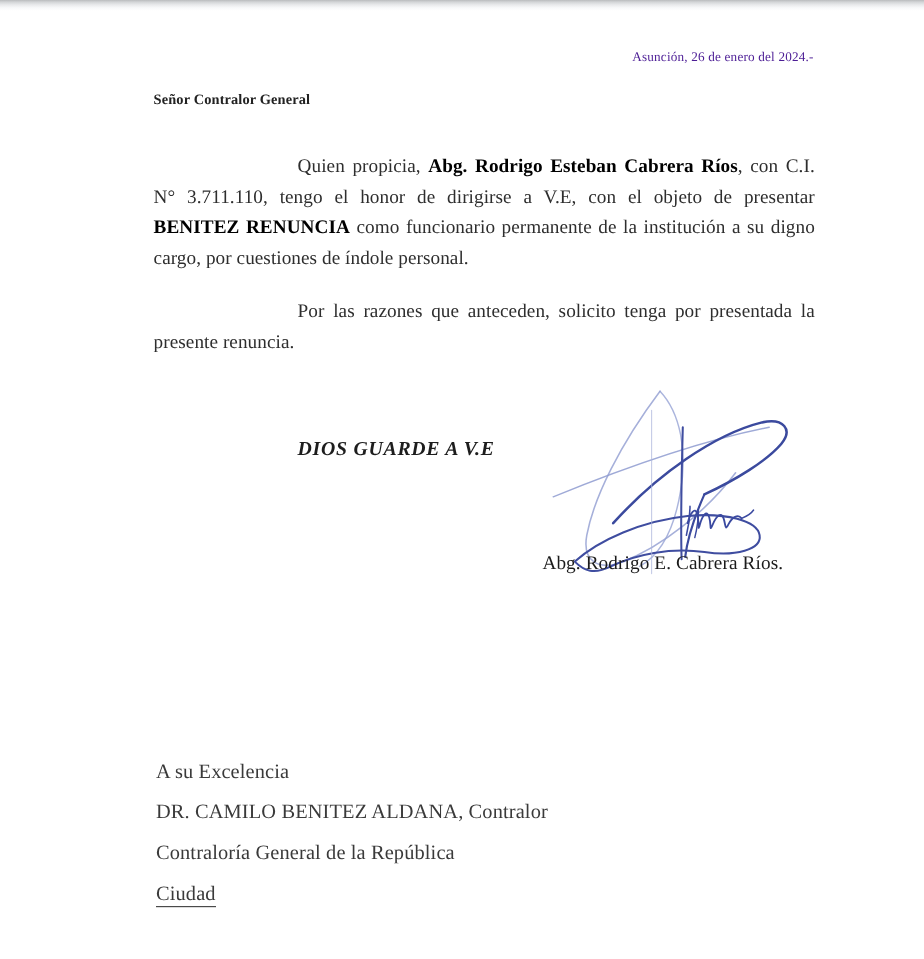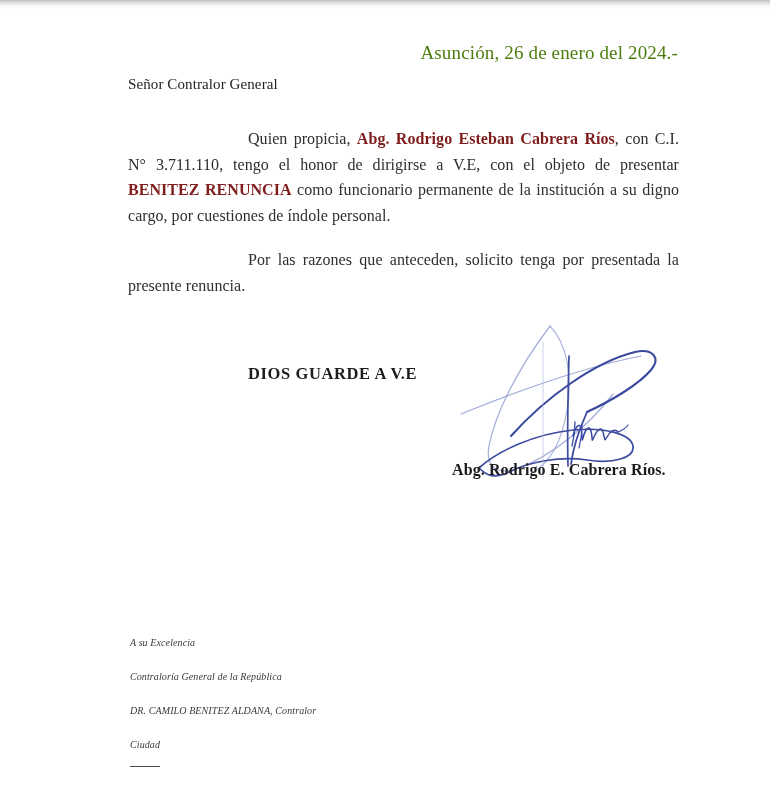--- a/index.html
+++ b/index.html
@@ -41,32 +41,32 @@
     height: 799px;
   }
 
   
   .date-line {
     position: absolute;
     top: 42px;
     left: 128px;
     width: 550px;
     text-align: right;
-    font-size: 19px;
+    font-size: 11px;
     letter-spacing: 0.15px;
-    color: #4d7c0f;
+    color: #4c1d95;
   }
 
   
   .salutation {
     position: absolute;
     top: 76px;
     left: 128px;
-    font-size: 15px;
-    font-weight: normal;
+    font-size: 12px;
+    font-weight: bold;
     letter-spacing: 0.1px;
     color: #222222;
   }
 
   
   .body-block {
     position: absolute;
     top: 126px;
     left: 128px;
     width: 551px;
@@ -75,32 +75,33 @@
     font-size: 16px;
     line-height: 25.5px;
     text-align: justify;
     text-indent: 120px;
     color: #2e2e2e;
     margin: 0 0 19px 0;
     letter-spacing: 0.05px;
   }
   .para b {
     font-weight: bold;
-    color: #7f1d1d;
+    color: #000000;
   }
 
   
   .closing {
     position: absolute;
     top: 364px;
     left: 248px;
     font-size: 16.5px;
     font-weight: bold;
     letter-spacing: 0.6px;
     color: #1d1d1d;
+    font-style: italic;
   }
 
   
   .signature-area {
     position: absolute;
     top: 318px;
     left: 455px;
     width: 250px;
     height: 170px;
     pointer-events: none;
@@ -108,43 +109,42 @@
   .signature-area svg {
     display: block;
     width: 250px;
     height: 170px;
   }
   .signer-name {
     position: absolute;
     top: 461px;
     left: 452px;
     font-size: 16px;
-    font-weight: bold;
+    font-weight: normal;
     color: #1b1b1b;
     letter-spacing: 0.1px;
   }
 
   
   .footer-block {
     position: absolute;
     top: 626px;
     left: 130px;
     width: 500px;
   }
   .footer-line {
-    font-size: 10px;
+    font-size: 17px;
     line-height: 34px;
     color: #3a3a3a;
     letter-spacing: 0.1px;
     white-space: nowrap;
-    font-style: italic;
   }
   .footer-line.underlined span.u {
     border-bottom: 1px solid #4a4a4a;
-    padding-bottom: 16px;
+    padding-bottom: 1px;
   }
 </style>
 </head>
 <body>
 
 <div class="scan-top-edge"></div>
 
 <div class="page">
 
   <div class="date-line">Asunción, 26 de enero del 2024.-</div>
@@ -183,18 +183,18 @@
 
         <path d="M 88 24 C 88 72, 88 118, 88 160" stroke="#a9b3dc" stroke-width="0.9" opacity="0.7"></path>
       </g>
     </svg>
   </div>
 
   <div class="signer-name">Abg. Rodrigo E. Cabrera Ríos.</div>
 
   <div class="footer-block">
     <div class="footer-line">A su Excelencia</div>
+    <div class="footer-line">DR. CAMILO BENITEZ ALDANA, Contralor</div>
     <div class="footer-line">Contraloría General de la República</div>
-    <div class="footer-line">DR. CAMILO BENITEZ ALDANA, Contralor</div>
     <div class="footer-line underlined"><span class="u">Ciudad</span></div>
   </div>
 
 </div>
 
 </body></html>

